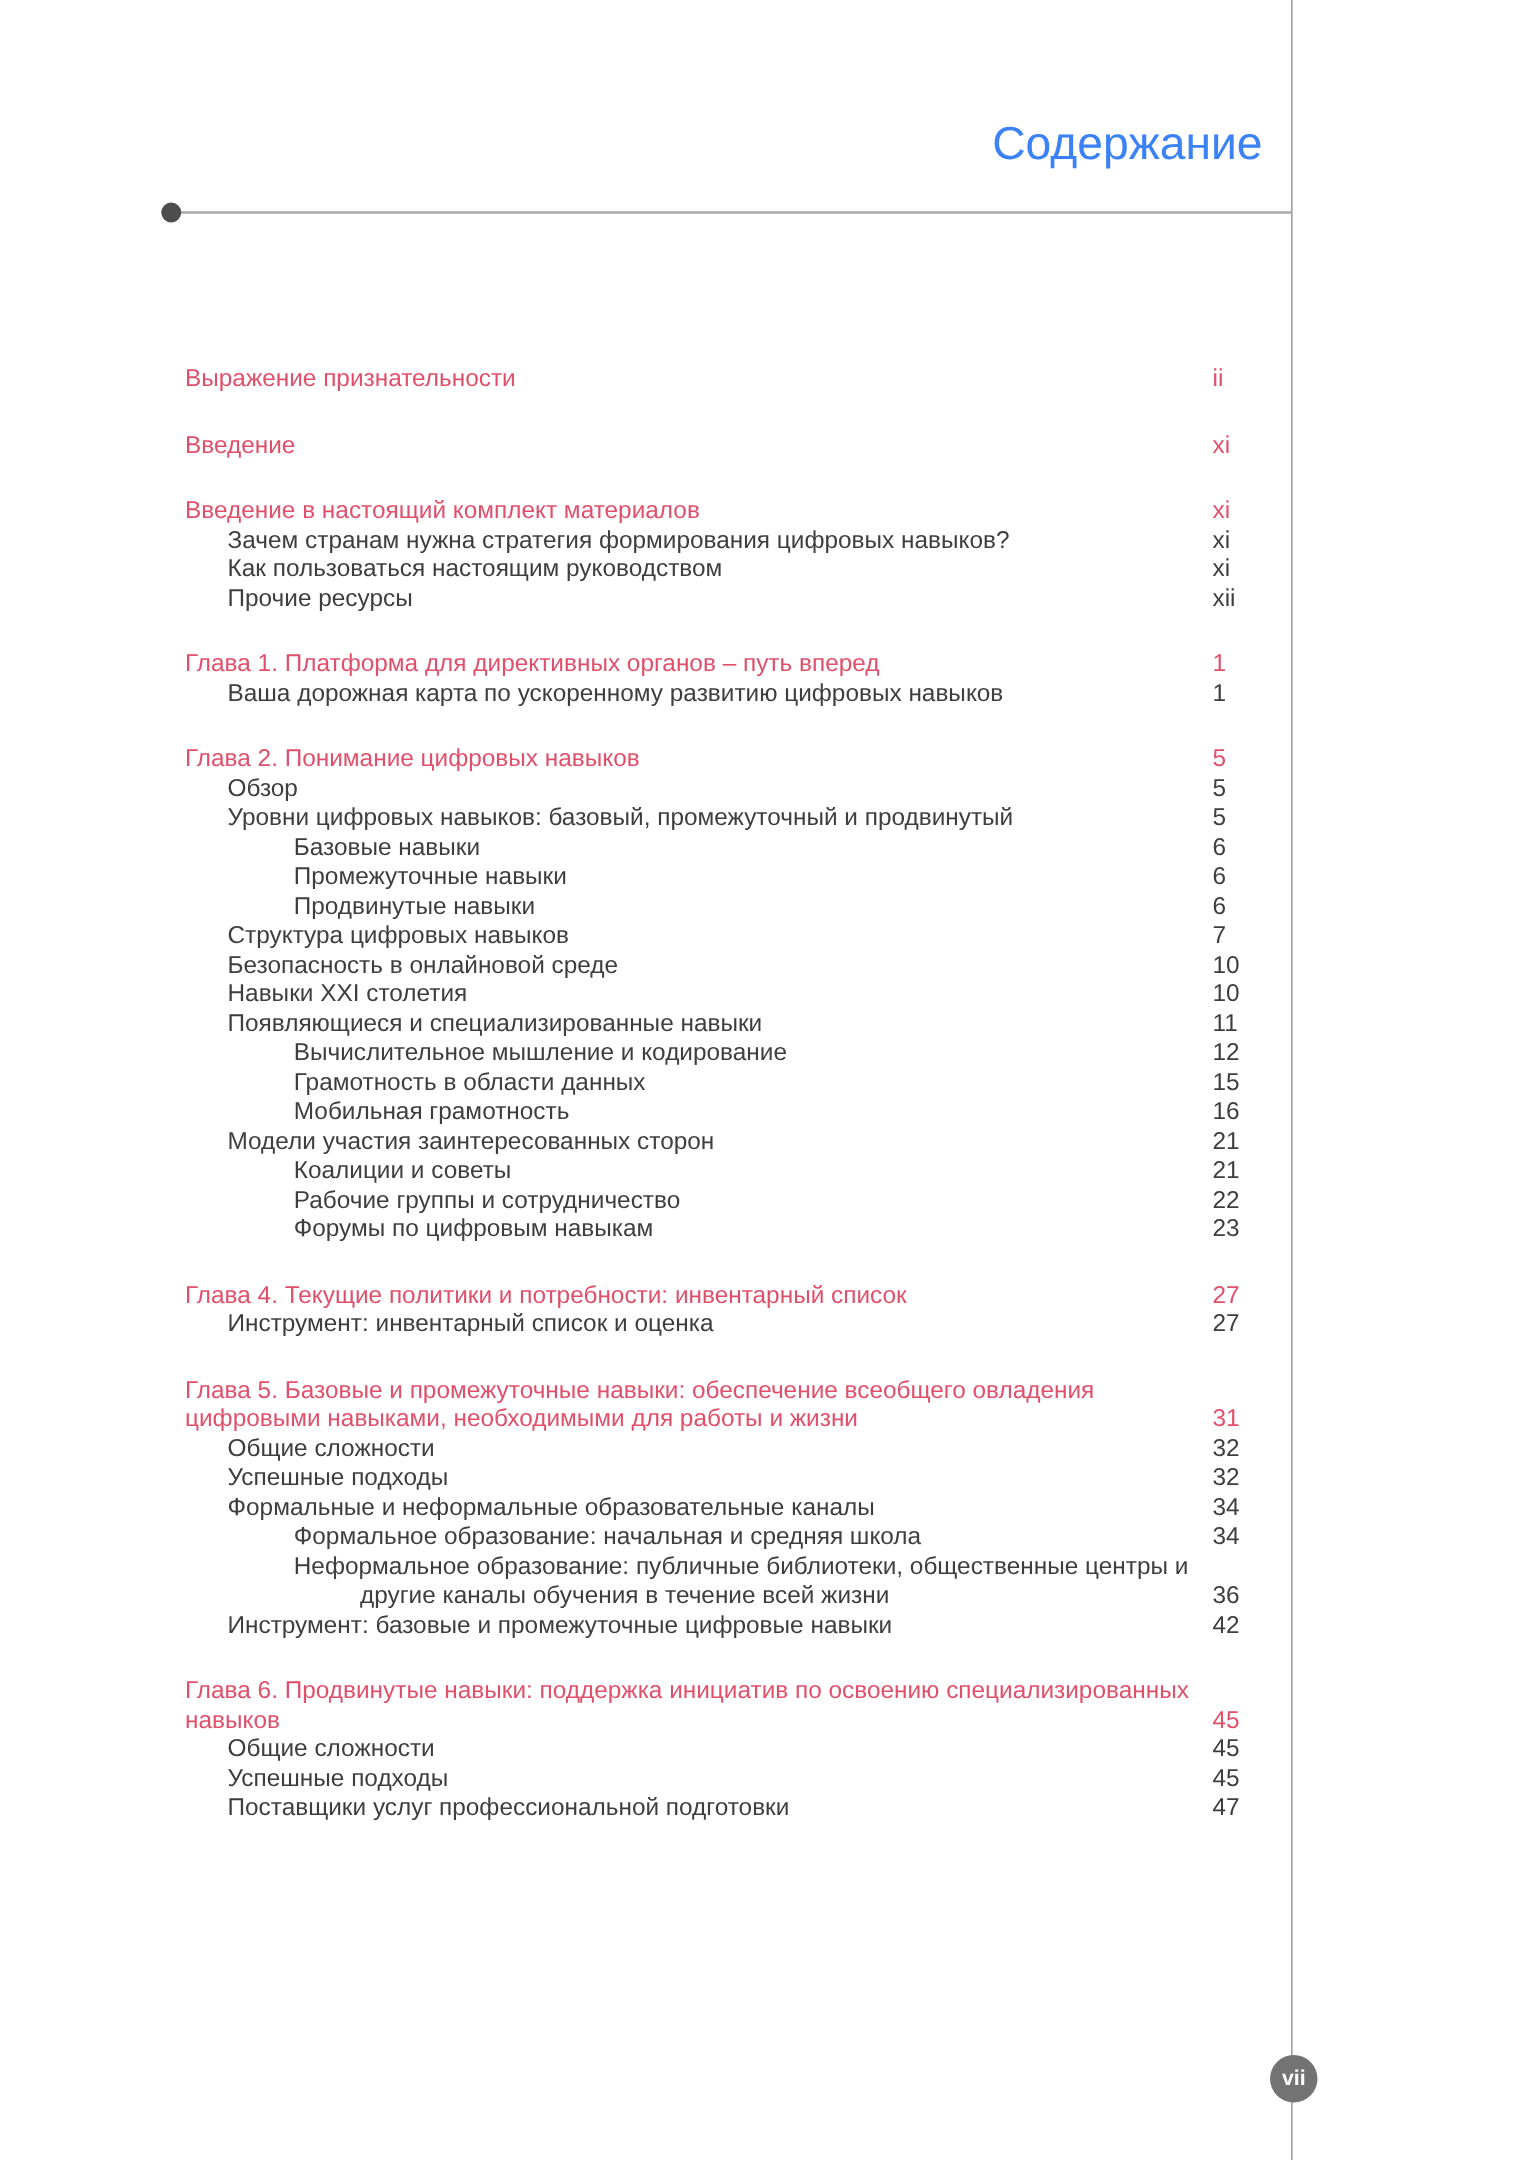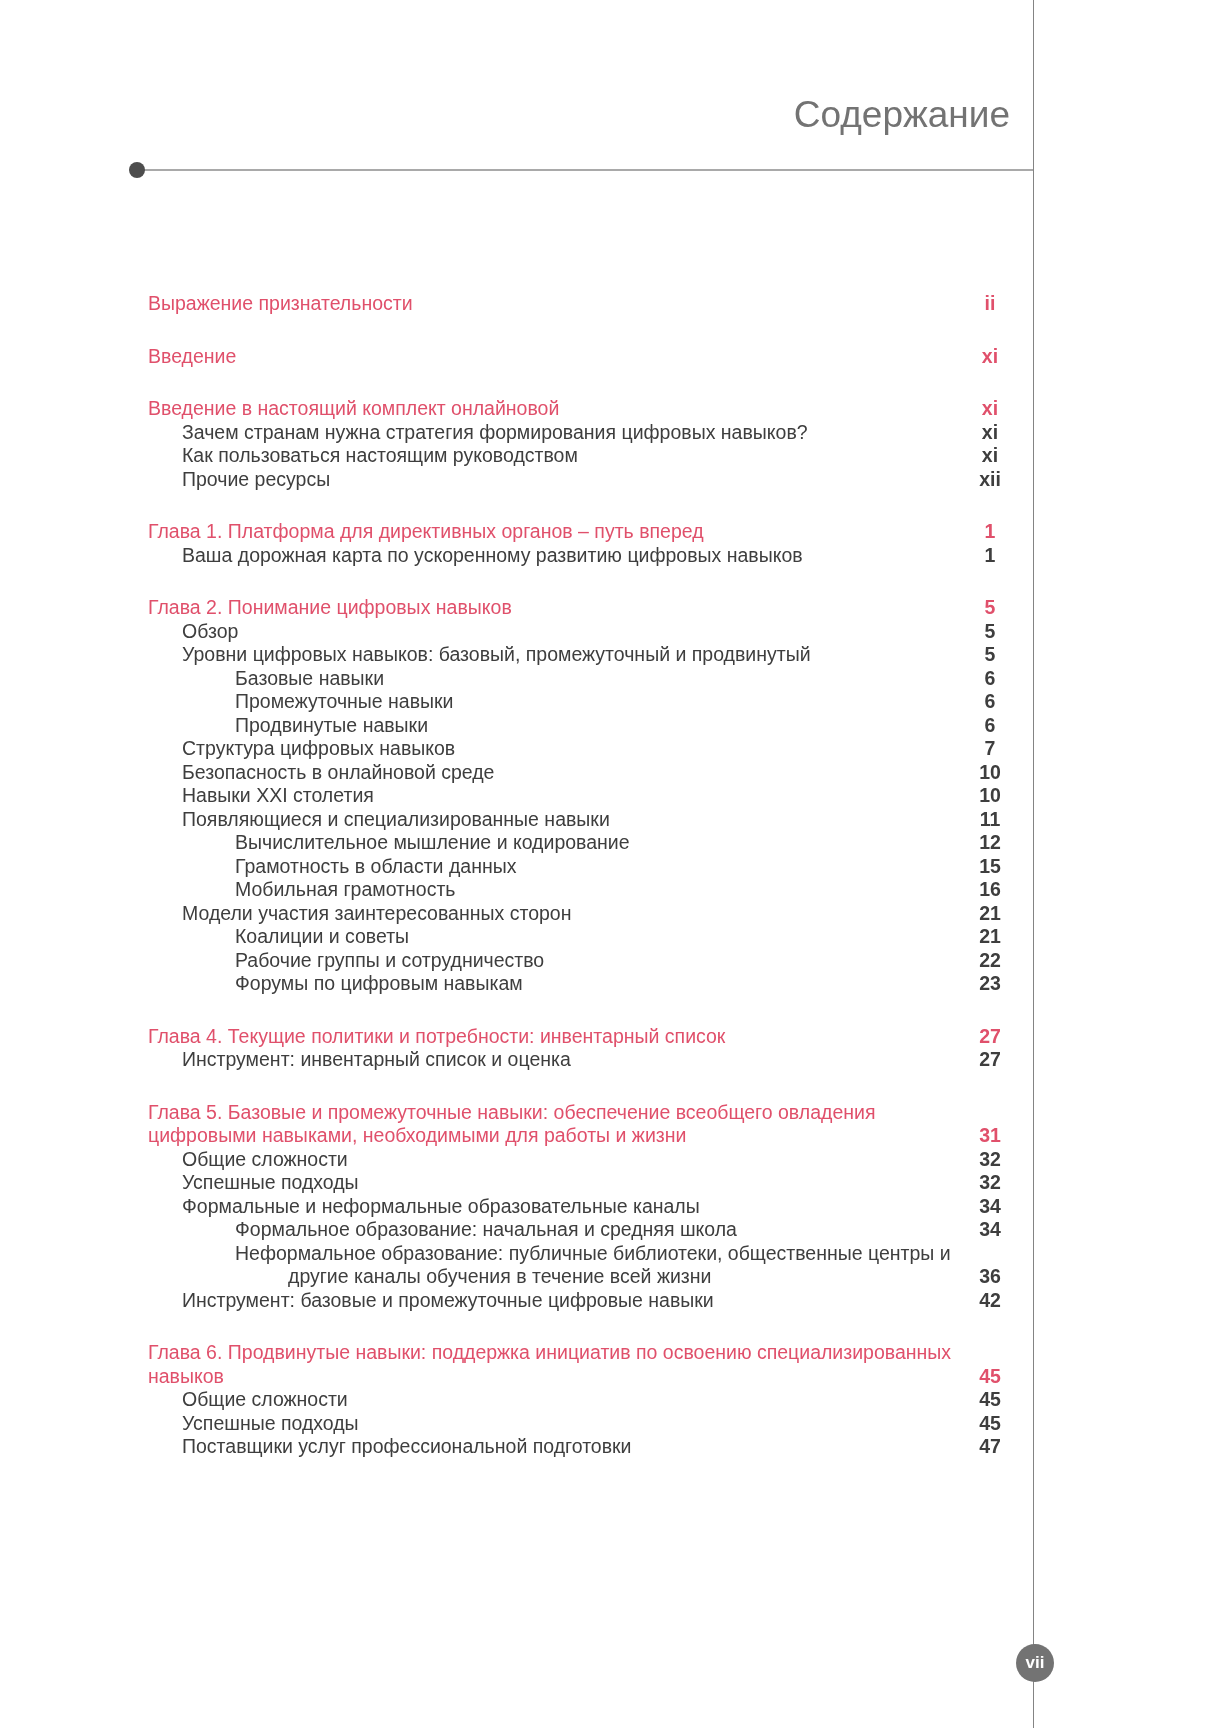--- a/index.html
+++ b/index.html
@@ -13,41 +13,41 @@
   }
   .vline {
     position:absolute; left:1033px; top:0;
     width:1px; height:1728px;
     background:#848484;
   }
   .doc-title {
     position:absolute; left:148px; top:94px; width:862px;
     text-align:right;
     font-size:37px; line-height:42px;
-    color:#737373;
+    color:#3b82f6;
   }
   .rule {
     position:absolute; left:137px; top:169px;
     width:896px; height:2px;
     background:#a9a9a9;
   }
   .rule-dot {
     position:absolute; left:129px; top:162px;
     width:16px; height:16px; border-radius:50%;
     background:#4d4d4d;
   }
   .toc {
     position:absolute; left:148px; top:263px; width:862px;
     display:flex; flex-direction:column;
     font-size:19.5px; line-height:23.5px;
   }
   .row { display:flex; align-items:flex-end; }
   .row.gap { margin-top:29px; }
   .lbl { flex:1 1 auto; }
-  .pg  { flex:0 0 auto; text-align:center; min-width:40px; padding-left:12px;font-weight:bold; }
+  .pg  { flex:0 0 auto; text-align:left; min-width:40px; padding-left:12px; }
   .lvl1 .lbl { padding-left:34px; }
   .lvl2 .lbl { padding-left:87px; }
   .lvl2.hang .lbl { padding-left:140px; text-indent:-53px; }
   .accent, .accent .pg { color:#e0506b; }
   .page-badge {
     position:absolute; left:1016px; top:1644px;
     width:38px; height:38px; border-radius:50%;
     background:#737373; color:#ffffff;
     font-size:17px; font-weight:bold;
     display:flex; align-items:center; justify-content:center;
@@ -68,21 +68,21 @@
   <div class="toc" id="toc">
       <div class="row lvl0 accent gap">
         <span class="lbl">Выражение признательности</span>
         <span class="pg">ii</span>
       </div>
       <div class="row lvl0 accent gap">
         <span class="lbl">Введение</span>
         <span class="pg">xi</span>
       </div>
       <div class="row lvl0 accent gap">
-        <span class="lbl">Введение в настоящий комплект онлайновой</span>
+        <span class="lbl">Введение в настоящий комплект материалов</span>
         <span class="pg">xi</span>
       </div>
       <div class="row lvl1">
         <span class="lbl">Зачем странам нужна стратегия формирования цифровых навыков?</span>
         <span class="pg">xi</span>
       </div>
       <div class="row lvl1">
         <span class="lbl">Как пользоваться настоящим руководством</span>
         <span class="pg">xi</span>
       </div>

